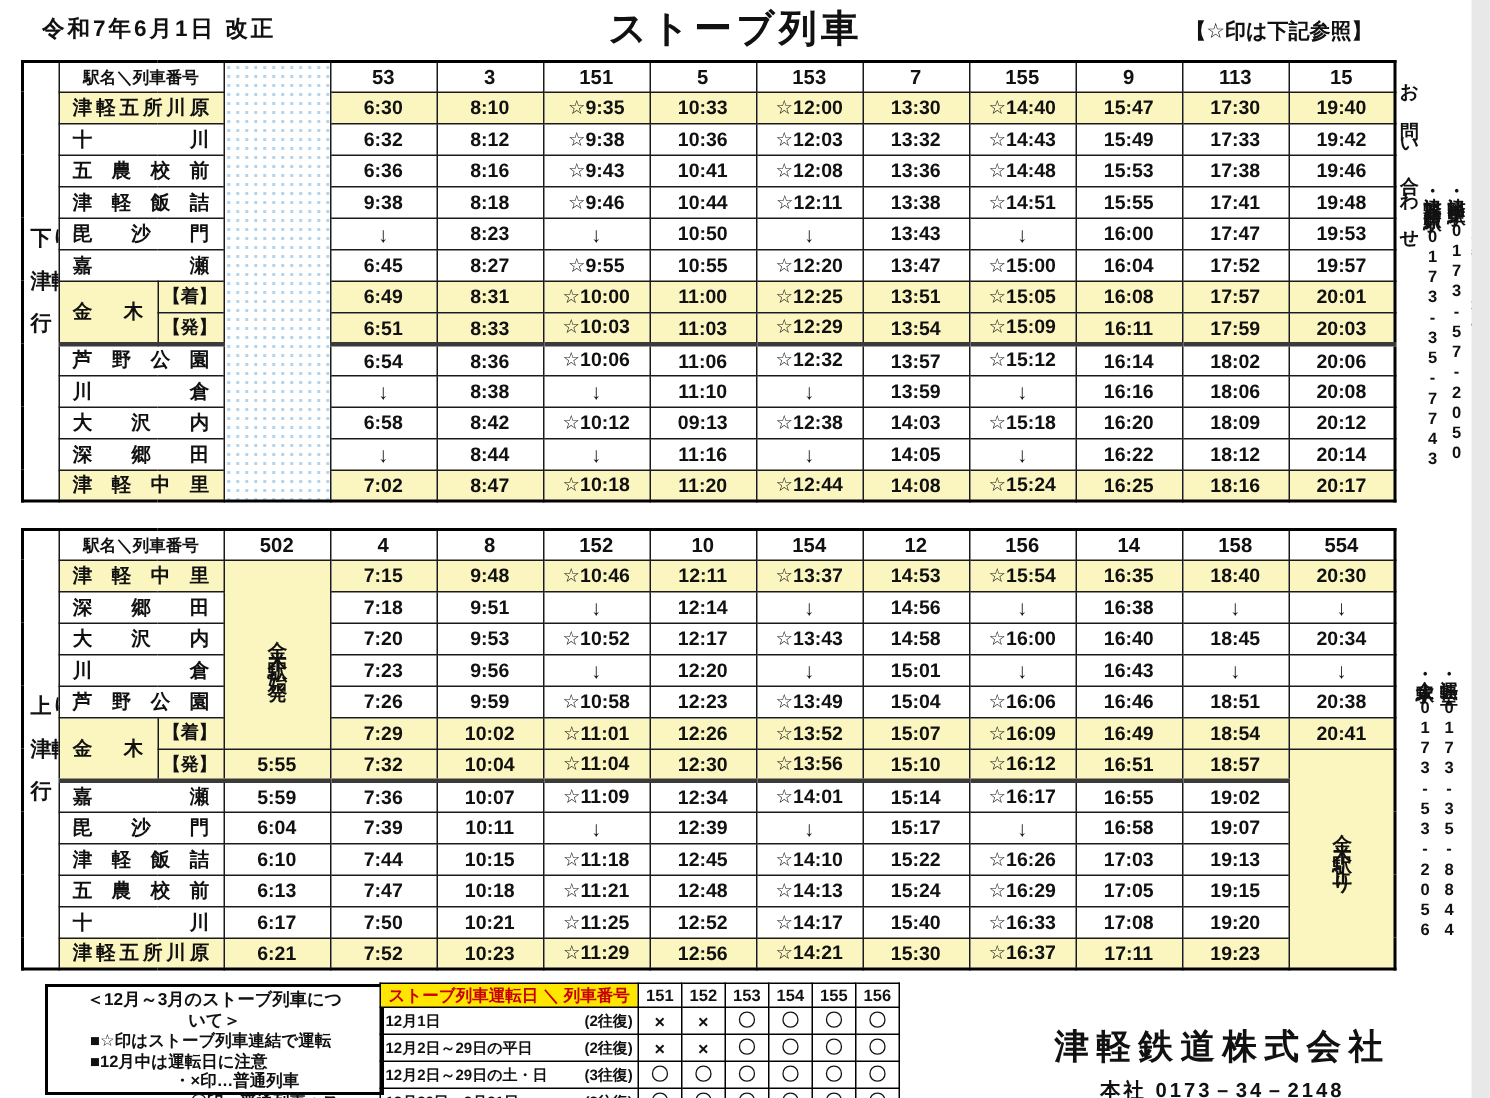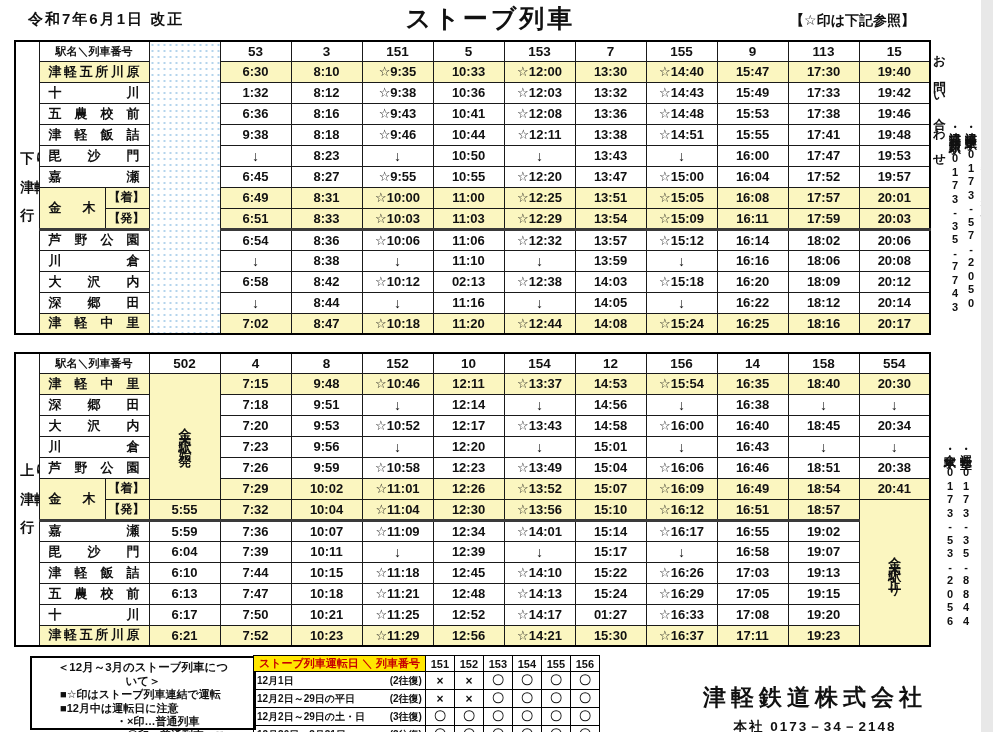--- a/index.html
+++ b/index.html
@@ -135,21 +135,21 @@
             <td class="time">10:33</td>
             <td class="time">☆12:00</td>
             <td class="time">13:30</td>
             <td class="time">☆14:40</td>
             <td class="time">15:47</td>
             <td class="time">17:30</td>
             <td class="time">19:40</td>
           </tr>
           <tr class="">
             <td class="stname" colspan="2">十川</td>
-            <td class="time">1:32</td>
+            <td class="time">6:32</td>
             <td class="time">8:12</td>
             <td class="time">☆9:38</td>
             <td class="time">10:36</td>
             <td class="time">☆12:03</td>
             <td class="time">13:32</td>
             <td class="time">☆14:43</td>
             <td class="time">15:49</td>
             <td class="time">17:33</td>
             <td class="time">19:42</td>
           </tr>
@@ -256,21 +256,21 @@
             <td class="time arrow">↓</td>
             <td class="time">16:16</td>
             <td class="time">18:06</td>
             <td class="time">20:08</td>
           </tr>
           <tr class="">
             <td class="stname" colspan="2">大沢内</td>
             <td class="time">6:58</td>
             <td class="time">8:42</td>
             <td class="time">☆10:12</td>
-            <td class="time">02:13</td>
+            <td class="time">09:13</td>
             <td class="time">☆12:38</td>
             <td class="time">14:03</td>
             <td class="time">☆15:18</td>
             <td class="time">16:20</td>
             <td class="time">18:09</td>
             <td class="time">20:12</td>
           </tr>
           <tr class="">
             <td class="stname" colspan="2">深郷田</td>
             <td class="time arrow">↓</td>
@@ -488,21 +488,21 @@
             <td class="time">19:15</td>
           </tr>
           <tr class="">
             <td class="stname" colspan="2">十川</td>
             <td class="time">6:17</td>
             <td class="time">7:50</td>
             <td class="time">10:21</td>
             <td class="time">☆11:25</td>
             <td class="time">12:52</td>
             <td class="time">☆14:17</td>
-            <td class="time">01:27</td>
+            <td class="time">15:40</td>
             <td class="time">☆16:33</td>
             <td class="time">17:08</td>
             <td class="time">19:20</td>
           </tr>
           <tr class="hl">
             <td class="stname" colspan="2">津軽五所川原</td>
             <td class="time">6:21</td>
             <td class="time">7:52</td>
             <td class="time">10:23</td>
             <td class="time">☆11:29</td>

